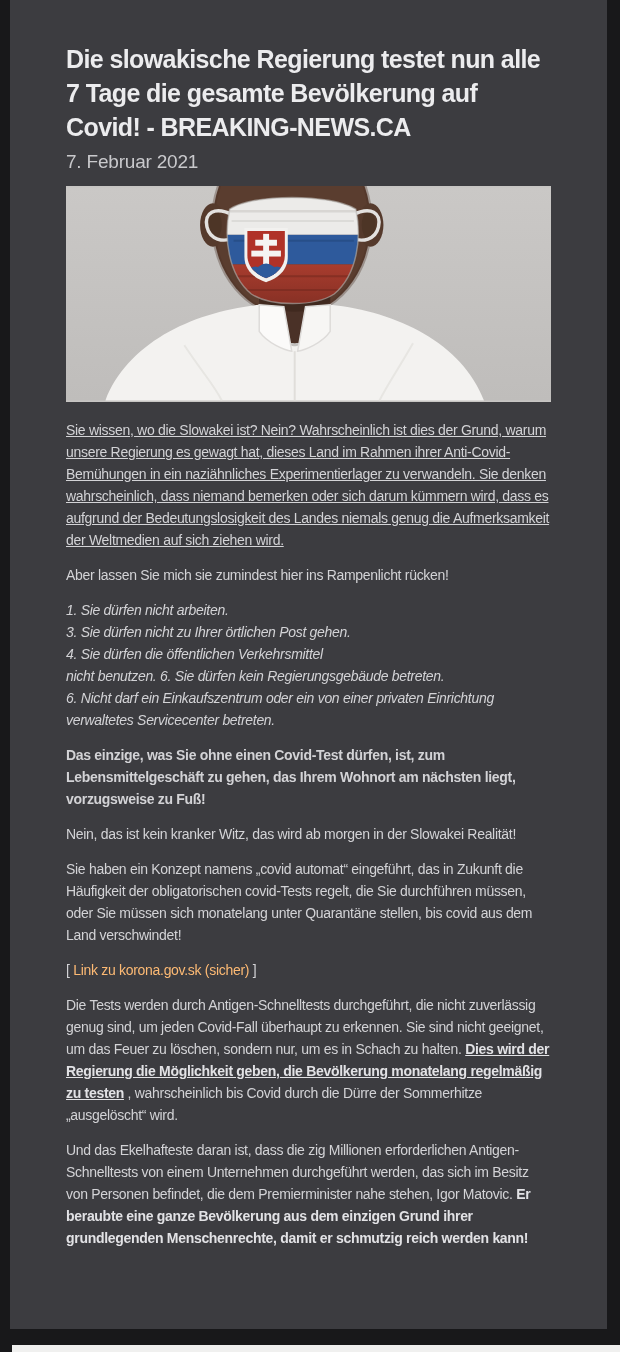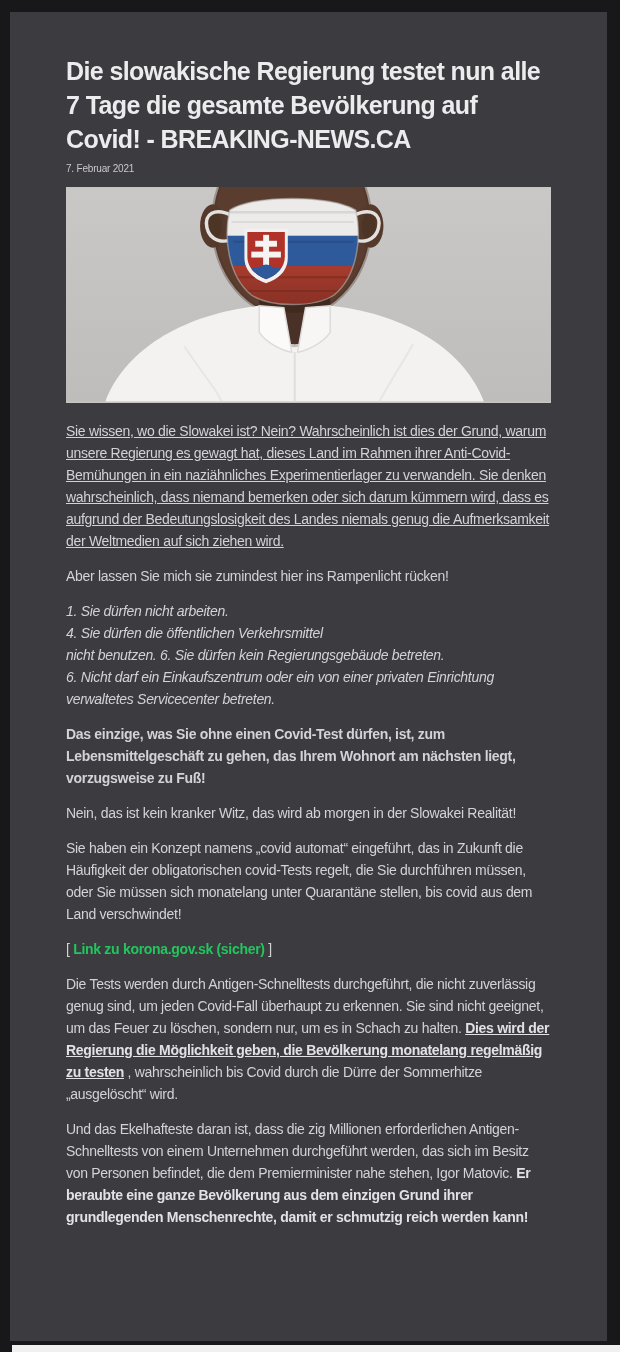--- a/index.html
+++ b/index.html
@@ -12,40 +12,40 @@
     font-family: "Liberation Sans", sans-serif;
   }
   .page {
     position: relative;
     width: 620px;
     height: 1352px;
   }
   .card {
     position: absolute;
     left: 10px;
-    top: 12px;
+    top: 0;
     width: 597px;
     height: 1329px;
     background: #3c3c40;
     box-sizing: border-box;
     padding: 42px 56px 0 56px;
     overflow: hidden;
   }
   h1.title {
     margin: 0;
     color: #ececee;
     font-size: 25px;
     line-height: 34px;
     font-weight: 700;
     letter-spacing: -0.6px;
   }
   .date {
     margin-top: 7px;
     color: #c9c9cc;
-    font-size: 10px;
+    font-size: 19px;
     letter-spacing: -0.2px;
   }
   .hero {
     margin-top: 13px;
     width: 485px;
     height: 216px;
     overflow: hidden;
     background: #c7c5c3;
   }
   .hero svg { display: block; }
@@ -54,23 +54,22 @@
     color: #d3d3d6;
     font-size: 14px;
     line-height: 22px;
     letter-spacing: -0.3px;
   }
   .para.first { margin-top: 17px; text-decoration: underline; }
   .bold { font-weight: 700; color: #e2e2e5; }
   .underline { text-decoration: underline; }
   .linkline { color: #cfcfd2; }
   a.link {
-    color: #22c55e;
+    color: #fdba74;
     text-decoration: none;
-    font-weight: bold;
   }
   .list-line { min-height: 22px; font-style: italic; }
   .next-strip {
     position: absolute;
     left: 12px;
     right: 0;
     bottom: 0;
     height: 7px;
     background: #f0f0ef;
   }
@@ -152,20 +151,21 @@
         </g>
       </svg>
     </div>
 
     <p class="para first">Sie wissen, wo die Slowakei ist? Nein? Wahrscheinlich ist dies der Grund, warum unsere Regierung es gewagt hat, dieses Land im Rahmen ihrer Anti-Covid-Bemühungen in ein naziähnliches Experimentierlager zu verwandeln. Sie denken wahrscheinlich, dass niemand bemerken oder sich darum kümmern wird, dass es aufgrund der Bedeutungslosigkeit des Landes niemals genug die Aufmerksamkeit der Weltmedien auf sich ziehen wird.</p>
 
     <p class="para">Aber lassen Sie mich sie zumindest hier ins Rampenlicht rücken!</p>
 
     <div class="para">
       <div class="list-line">1. Sie dürfen nicht arbeiten.</div>
+      <div class="list-line">3. Sie dürfen nicht zu Ihrer örtlichen Post gehen.</div>
       <div class="list-line">4. Sie dürfen die öffentlichen Verkehrsmittel</div>
       <div class="list-line">nicht benutzen. 6. Sie dürfen kein Regierungsgebäude betreten.</div>
       <div class="list-line">6. Nicht darf ein Einkaufszentrum oder ein von einer privaten Einrichtung verwaltetes Servicecenter betreten.</div>
     </div>
 
     <p class="para bold">Das einzige, was Sie ohne einen Covid-Test dürfen, ist, zum Lebensmittelgeschäft zu gehen, das Ihrem Wohnort am nächsten liegt, vorzugsweise zu Fuß!</p>
 
     <p class="para">Nein, das ist kein kranker Witz, das wird ab morgen in der Slowakei Realität!</p>
 
     <p class="para">Sie haben ein Konzept namens „covid automat“ eingeführt, das in Zukunft die Häufigkeit der obligatorischen covid-Tests regelt, die Sie durchführen müssen, oder Sie müssen sich monatelang unter Quarantäne stellen, bis covid aus dem Land verschwindet!</p>

